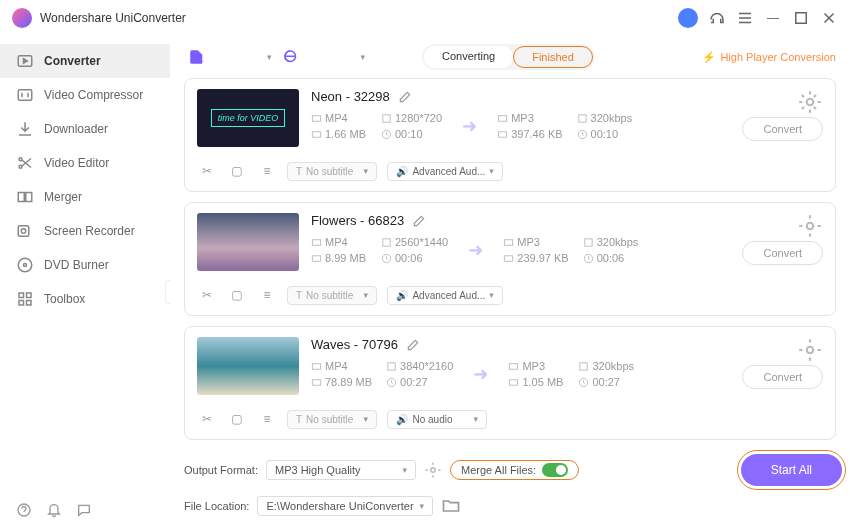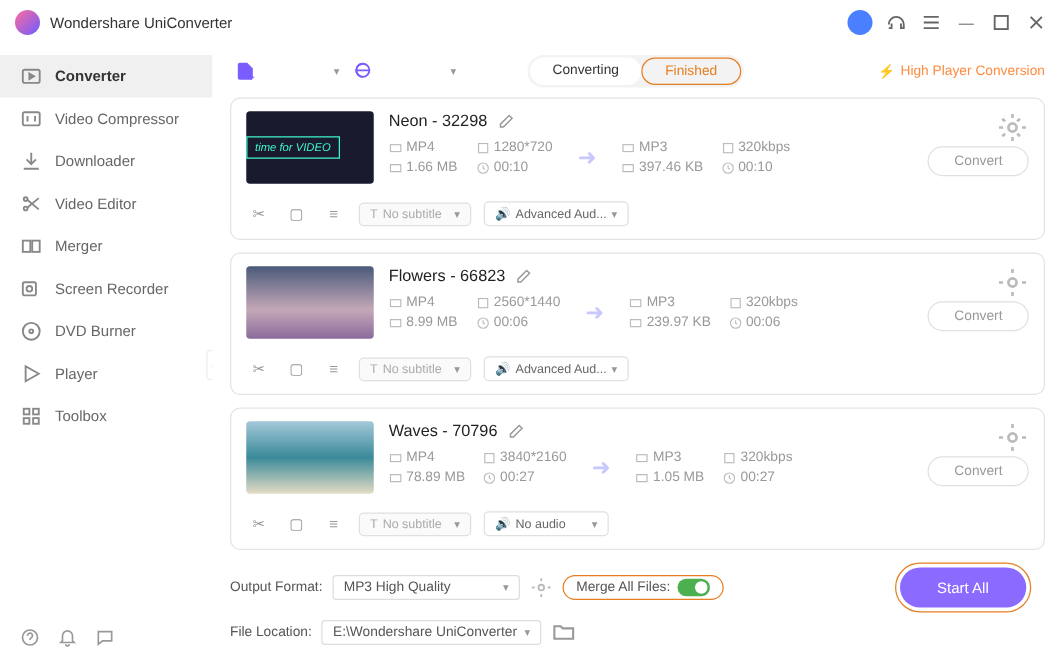--- a/index.html
+++ b/index.html
@@ -21,42 +21,42 @@
 .tool-btn{width:26px;height:26px;display:flex;align-items:center;justify-content:center;cursor:pointer;color:#7b5cff}
 .tool-btn svg{width:18px;height:18px}
 .tabs-center{display:flex;margin:0 auto;background:#f3f3f3;border-radius:14px;padding:2px}
 .tab{padding:4px 18px;border-radius:12px;font-size:11px;cursor:pointer;color:#666}
 .tab.active{background:#fff;color:#333}
 .tab.highlight{border:1.5px solid #e67e22;color:#e67e22}
 .topright{display:flex;align-items:center;color:#ff8c42;font-size:11px;margin-left:auto;gap:4px;cursor:pointer}
 .card{border:1px solid #e4e4e8;border-radius:8px;padding:10px 12px;margin-bottom:10px}
 .card-row1{display:flex;align-items:flex-start;gap:12px}
 .thumb{width:102px;height:58px;background:#222;border-radius:3px;flex-shrink:0}
-.thumb.neon{background:linear-gradient(#1a1a2e,#1a1a2e);display:flex;align-items:center;}
+.thumb.neon{background:linear-gradient(#1a1a2e,#1a1a2e);display:flex;align-items:center;justify-content:center}
 .thumb.neon span{color:#3ef5c9;font-size:9px;font-style:italic;text-align:center;border:1px solid #3ef5c9;padding:3px 6px}
 .thumb.flowers{background:linear-gradient(180deg,#4a5a7a 0%,#c4a8b8 60%,#8a6a9a 100%)}
 .thumb.waves{background:linear-gradient(180deg,#a4c8d8 0%,#3a8a9a 50%,#e4dcc4 100%)}
 .card-info{flex:1}
 .card-title{display:flex;align-items:center;gap:8px;font-size:13px;color:#222;margin-bottom:8px}
 .edit-icon{width:14px;height:14px;color:#999;cursor:pointer}
 .specs{display:flex;gap:14px;font-size:11px;color:#999;align-items:center}
 .spec{display:flex;align-items:center;gap:3px;min-width:56px}
 .spec svg{width:11px;height:11px;color:#bbb}
 .arrow-col{display:flex;flex-direction:column;justify-content:center;padding:0 6px}
 .arrow{color:#c8c8ff;font-size:18px}
 .card-actions{display:flex;flex-direction:column;gap:2px;align-items:flex-end}
 .gear-btn{width:26px;height:26px;display:flex;align-items:center;justify-content:center;color:#bbb;cursor:pointer}
 .convert-btn{border:1px solid #e0e0e0;border-radius:14px;padding:5px 20px;font-size:11px;color:#999;cursor:pointer;background:#fff}
 .card-row2{display:flex;align-items:center;gap:10px;margin-top:8px;padding-top:6px}
 .small-tool{width:20px;height:20px;display:flex;align-items:center;justify-content:center;color:#999;cursor:pointer}
 .dd{border:1px solid #e0e0e0;border-radius:4px;padding:3px 8px;font-size:10px;color:#aaa;display:flex;align-items:center;gap:4px;cursor:pointer;background:#fafafa}
 .dd.wide{min-width:90px}
 .dd.audio{min-width:100px;color:#666;background:#fff}
 .chev{font-size:9px;color:#999;margin-left:auto}
-.bottom{position:absolute;bottom:4px;left:14px;right:25px}
+.bottom{position:absolute;bottom:4px;left:14px;right:4px}
 .brow{display:flex;align-items:center;gap:8px;font-size:11px;color:#555;margin-bottom:6px}
 .bdd{border:1px solid #ddd;border-radius:3px;padding:3px 8px;display:flex;align-items:center;gap:6px;min-width:150px;cursor:pointer;background:#fff}
 .ring{border:1.5px solid #e67e22;border-radius:14px;padding:2px 10px;display:flex;align-items:center;gap:6px}
 .toggle{width:26px;height:14px;background:#4CAF50;border-radius:7px;position:relative;cursor:pointer}
 .toggle::after{content:"";position:absolute;right:2px;top:2px;width:10px;height:10px;background:#fff;border-radius:50%}
 .start-all{background:#8b6bff;color:#fff;border:none;border-radius:18px;padding:9px 30px;font-size:12px;cursor:pointer;margin-left:auto}
 .start-wrap{border:1.5px solid #e67e22;border-radius:22px;padding:3px;margin-left:auto}
 .footer-left{position:absolute;bottom:8px;left:16px;display:flex;gap:14px}
 .footer-icon{width:16px;height:16px;color:#999;cursor:pointer}
 </style>
@@ -149,28 +149,20 @@
         <span>Screen Recorder</span>
       </div>
     <div class="side-item">
         <span class="side-icon">
           <svg viewBox="0 0 24 24" fill="none" stroke="currentColor" stroke-width="2">
             <circle cx="12" cy="12" r="9"></circle>
             <circle cx="12" cy="12" r="2"></circle>
           </svg>
         </span>
         <span>DVD Burner</span>
-      </div>
-    <div class="side-item">
-        <span class="side-icon">
-          <svg viewBox="0 0 24 24" fill="none" stroke="currentColor" stroke-width="2">
-            <polygon points="6,4 20,12 6,20"></polygon>
-          </svg>
-        </span>
-        <span>Player</span>
       </div>
     <div class="side-item">
         <span class="side-icon">
           <svg viewBox="0 0 24 24" fill="none" stroke="currentColor" stroke-width="2">
             <rect x="4" y="4" width="6" height="6"></rect>
             <rect x="14" y="4" width="6" height="6"></rect>
             <rect x="4" y="14" width="6" height="6"></rect>
             <rect x="14" y="14" width="6" height="6"></rect>
           </svg>
         </span>

